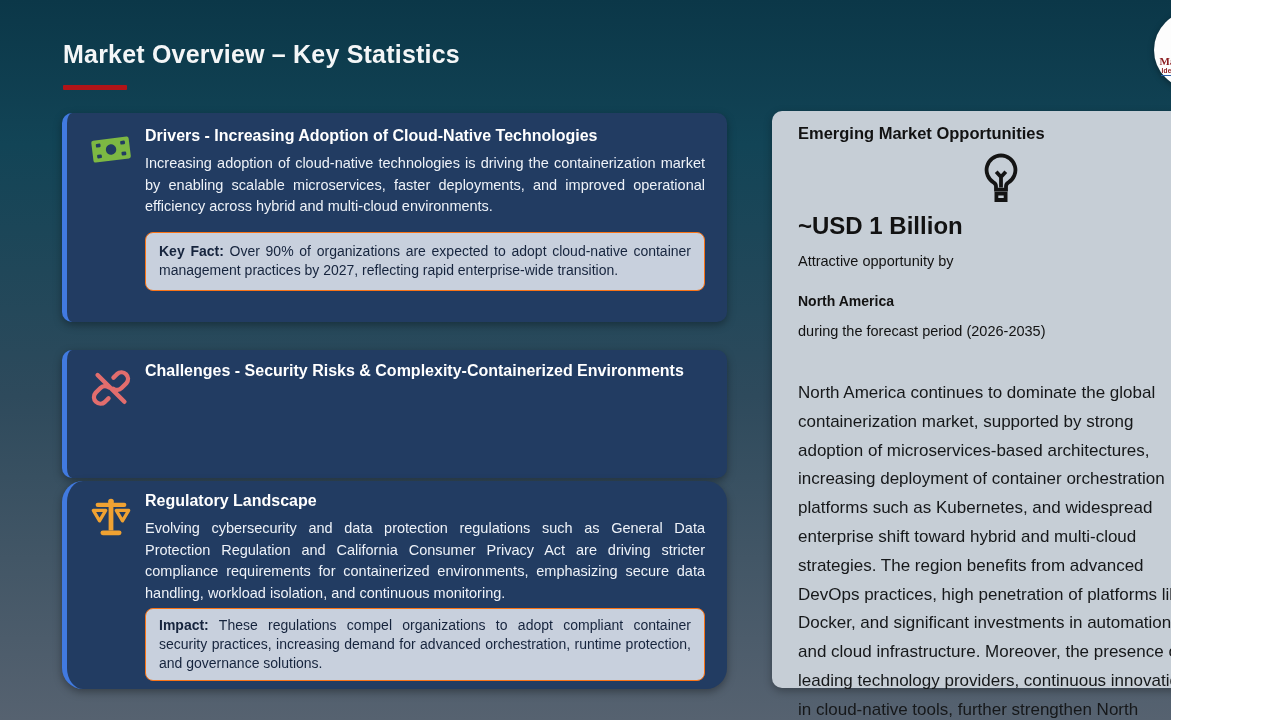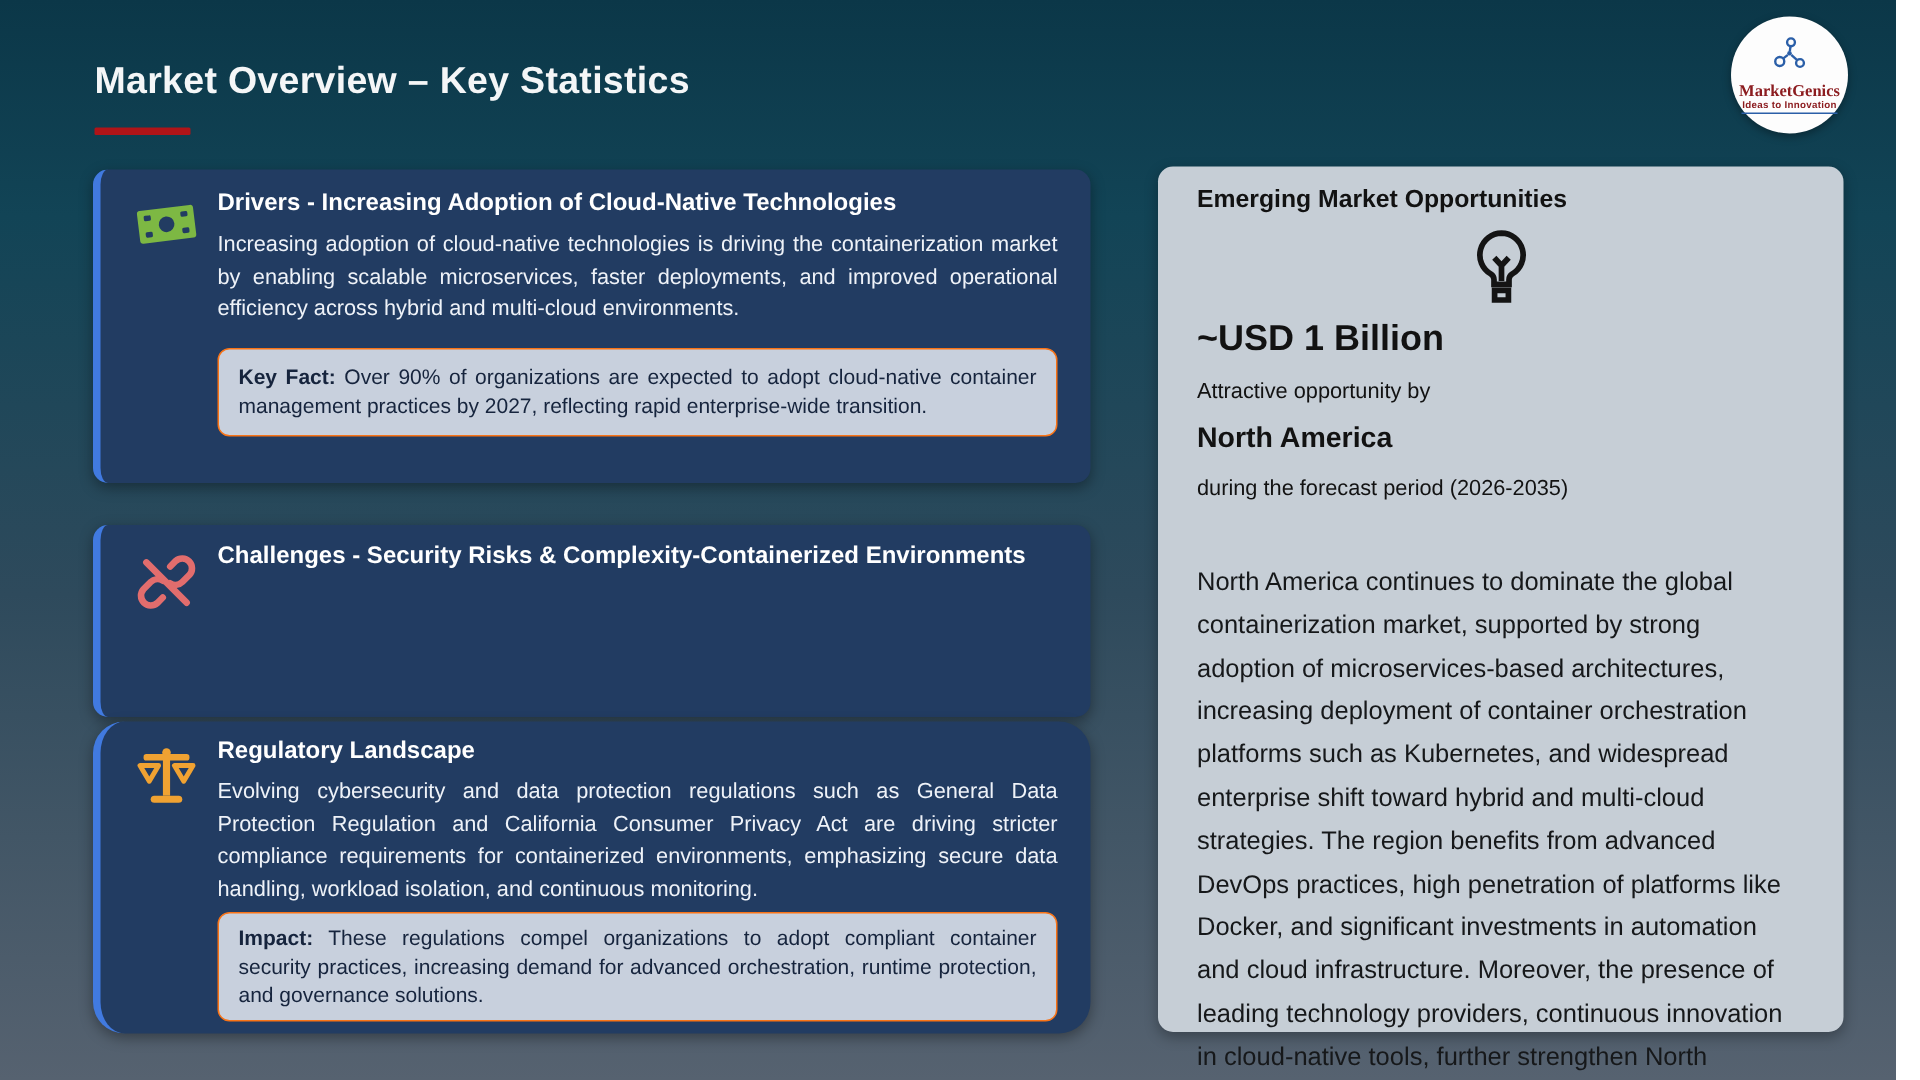--- a/index.html
+++ b/index.html
@@ -1,20 +1,20 @@
 <!DOCTYPE html>
 <html><head>
 <meta charset="utf-8">
 <style>
   * { margin:0; padding:0; box-sizing:border-box; }
   html,body { width:1280px; height:720px; }
   body { font-family:"Liberation Sans", sans-serif; }
 
   .slide {
-    position:relative; width:1264px; height:720px; overflow:hidden;
+    position:relative; width:1171px; height:720px; overflow:hidden;
     background:linear-gradient(180deg,#0b3748 0%,#124456 20%,#2e4a5c 55%,#566270 100%);
   }
 
   
   .slide-title {
     position:absolute; left:63px; top:40px;
     font-size:25px; font-weight:bold; color:#f4f6f7; letter-spacing:.2px;
   }
   .title-underline {
     position:absolute; left:63px; top:85px; width:64px; height:5px;
@@ -64,21 +64,21 @@
   
   .opportunity-panel {
     position:absolute; left:772px; top:111px; width:457px; height:577px;
     background:#c6ced6; border-radius:10px; text-align:left; color:#121212;
     padding:13px 26px 0; box-shadow:0 3px 9px rgba(0,0,0,.3);
   }
   .panel-title { font-size:16.5px; font-weight:bold; }
   .bulb-wrap { margin:8px auto 3px; width:48px; height:58px; }
   .opp-value { font-size:24px; font-weight:bold; }
   .opp-subtitle { font-size:14.5px; margin-top:13px; }
-  .opp-region { font-size:19px; font-weight:bold; margin-top:13px; }
+  .opp-region { font-size:14px; font-weight:bold; margin-top:24px; }
   .opp-period { font-size:14.5px; margin-top:14px; }
   .opp-desc { font-size:17px; line-height:28.8px; margin-top:40px; color:#16181a; }
 </style>
 </head>
 <body>
 
 <div class="slide">
 
   <div class="slide-title">Market Overview – Key Statistics</div>
   <div class="title-underline"></div>

